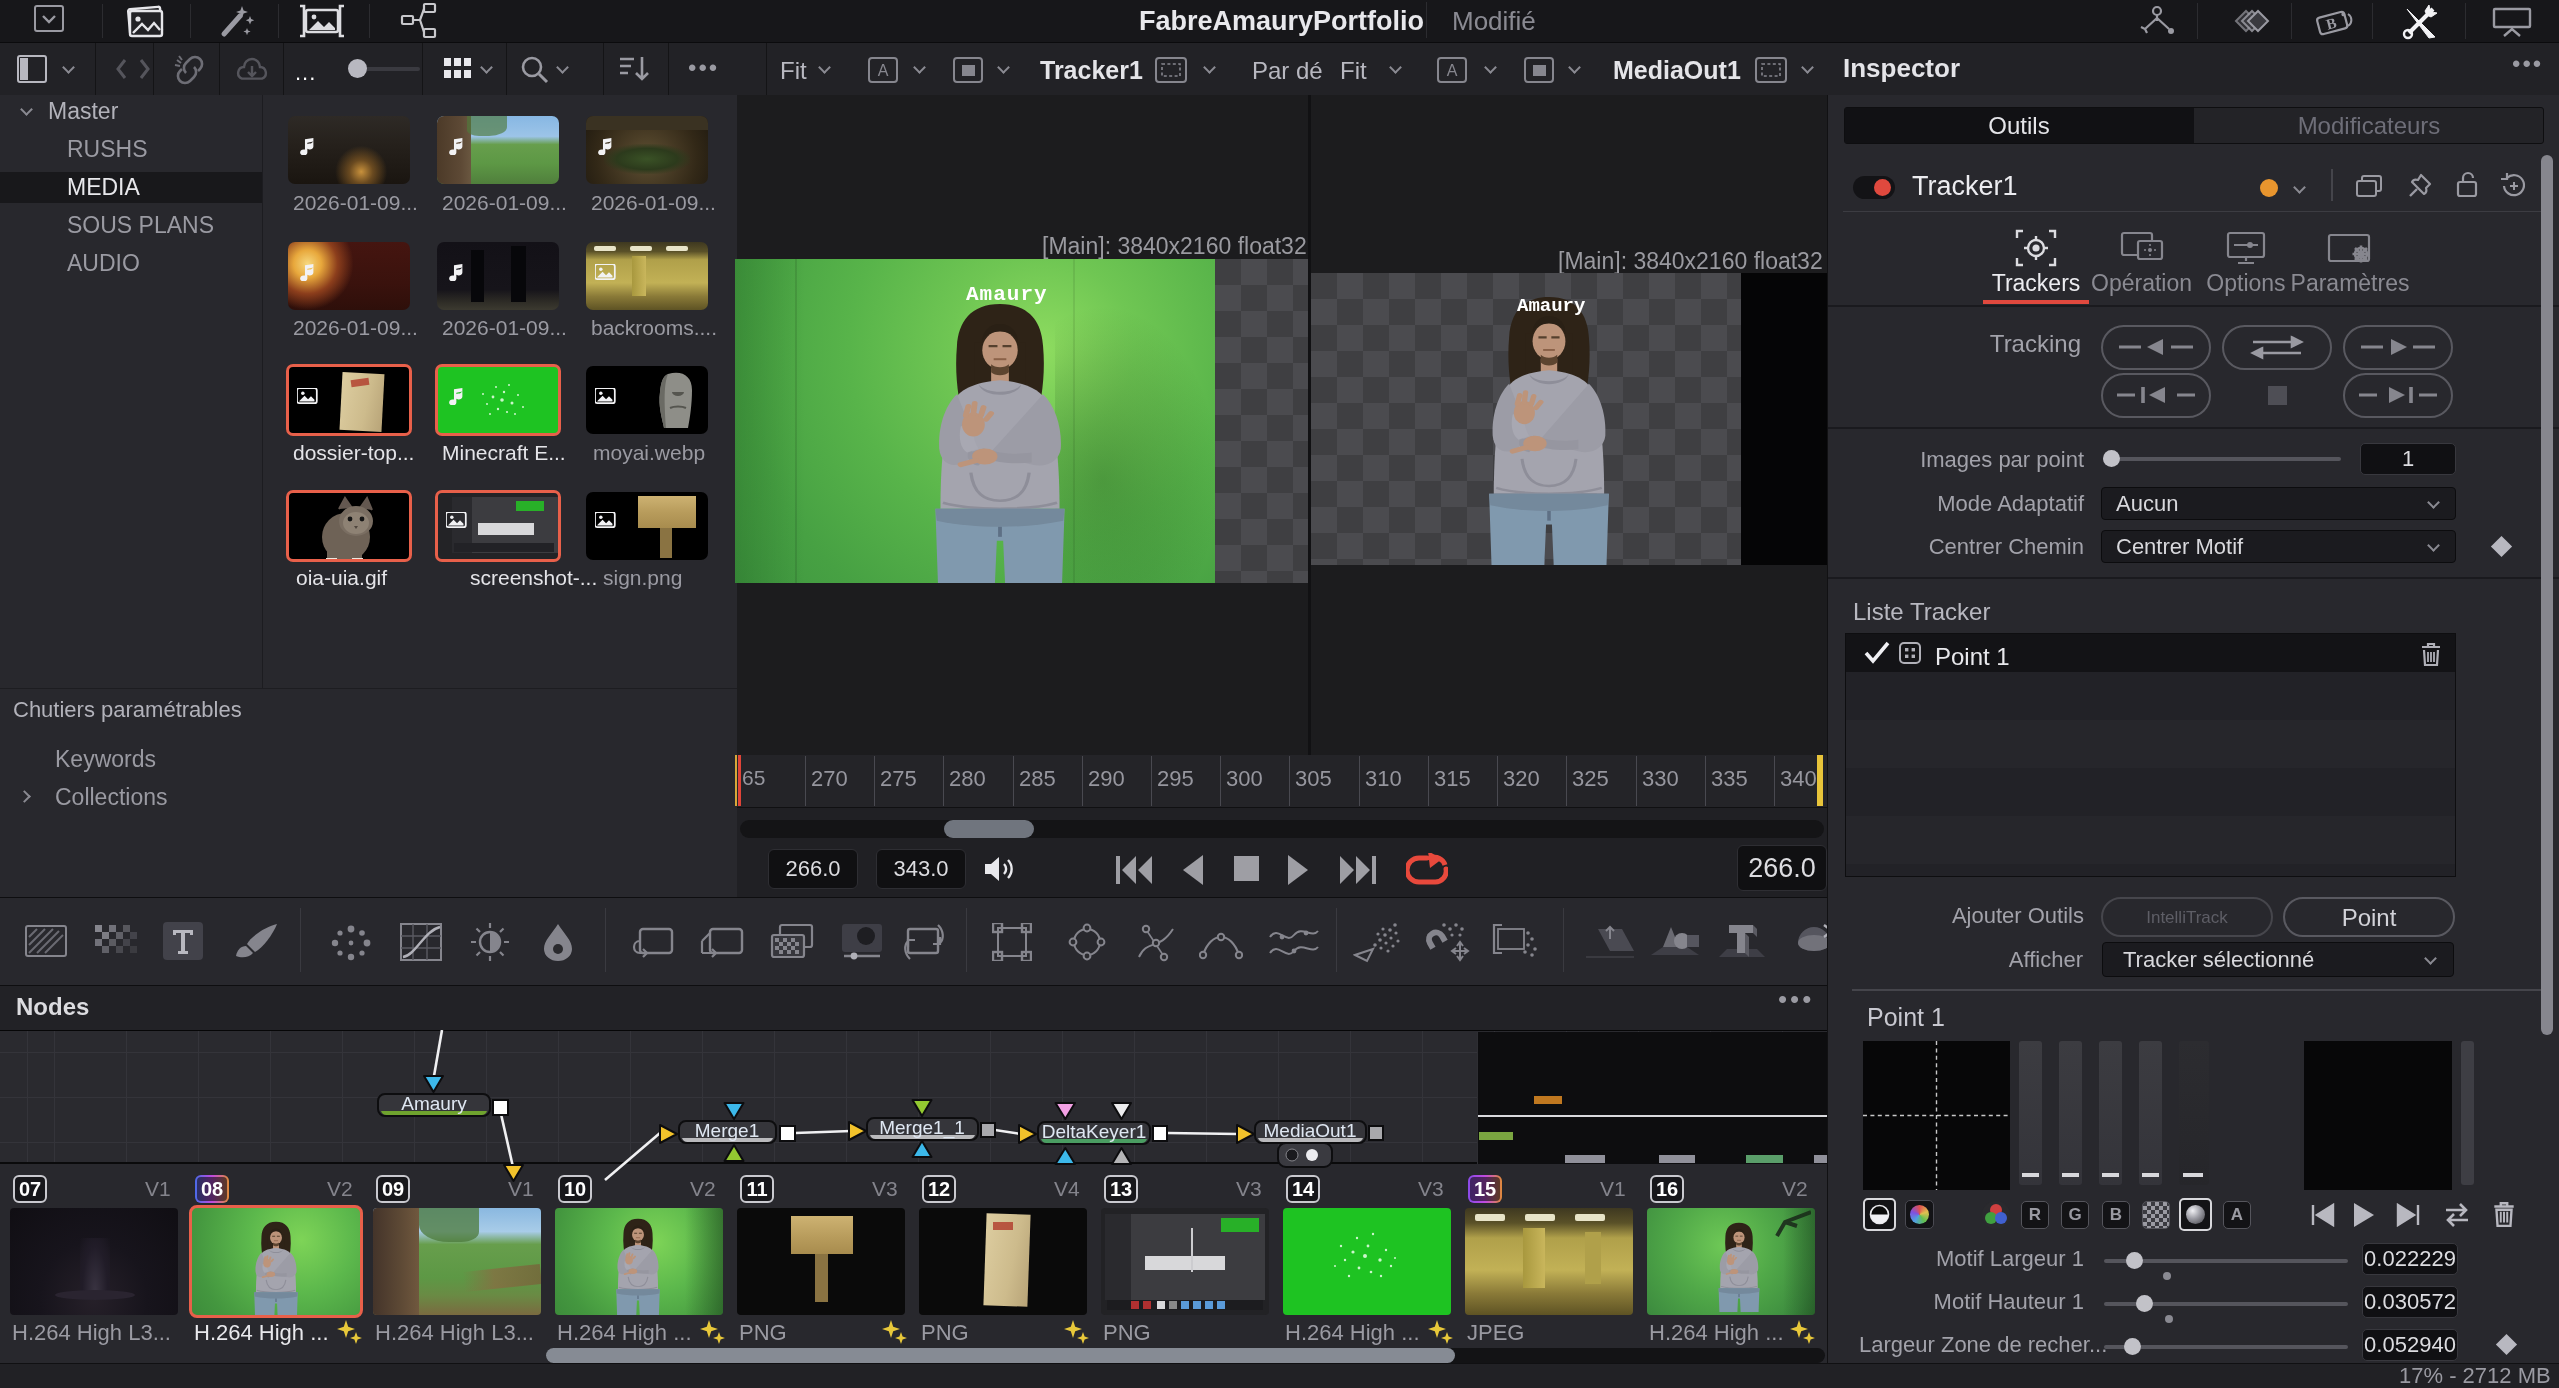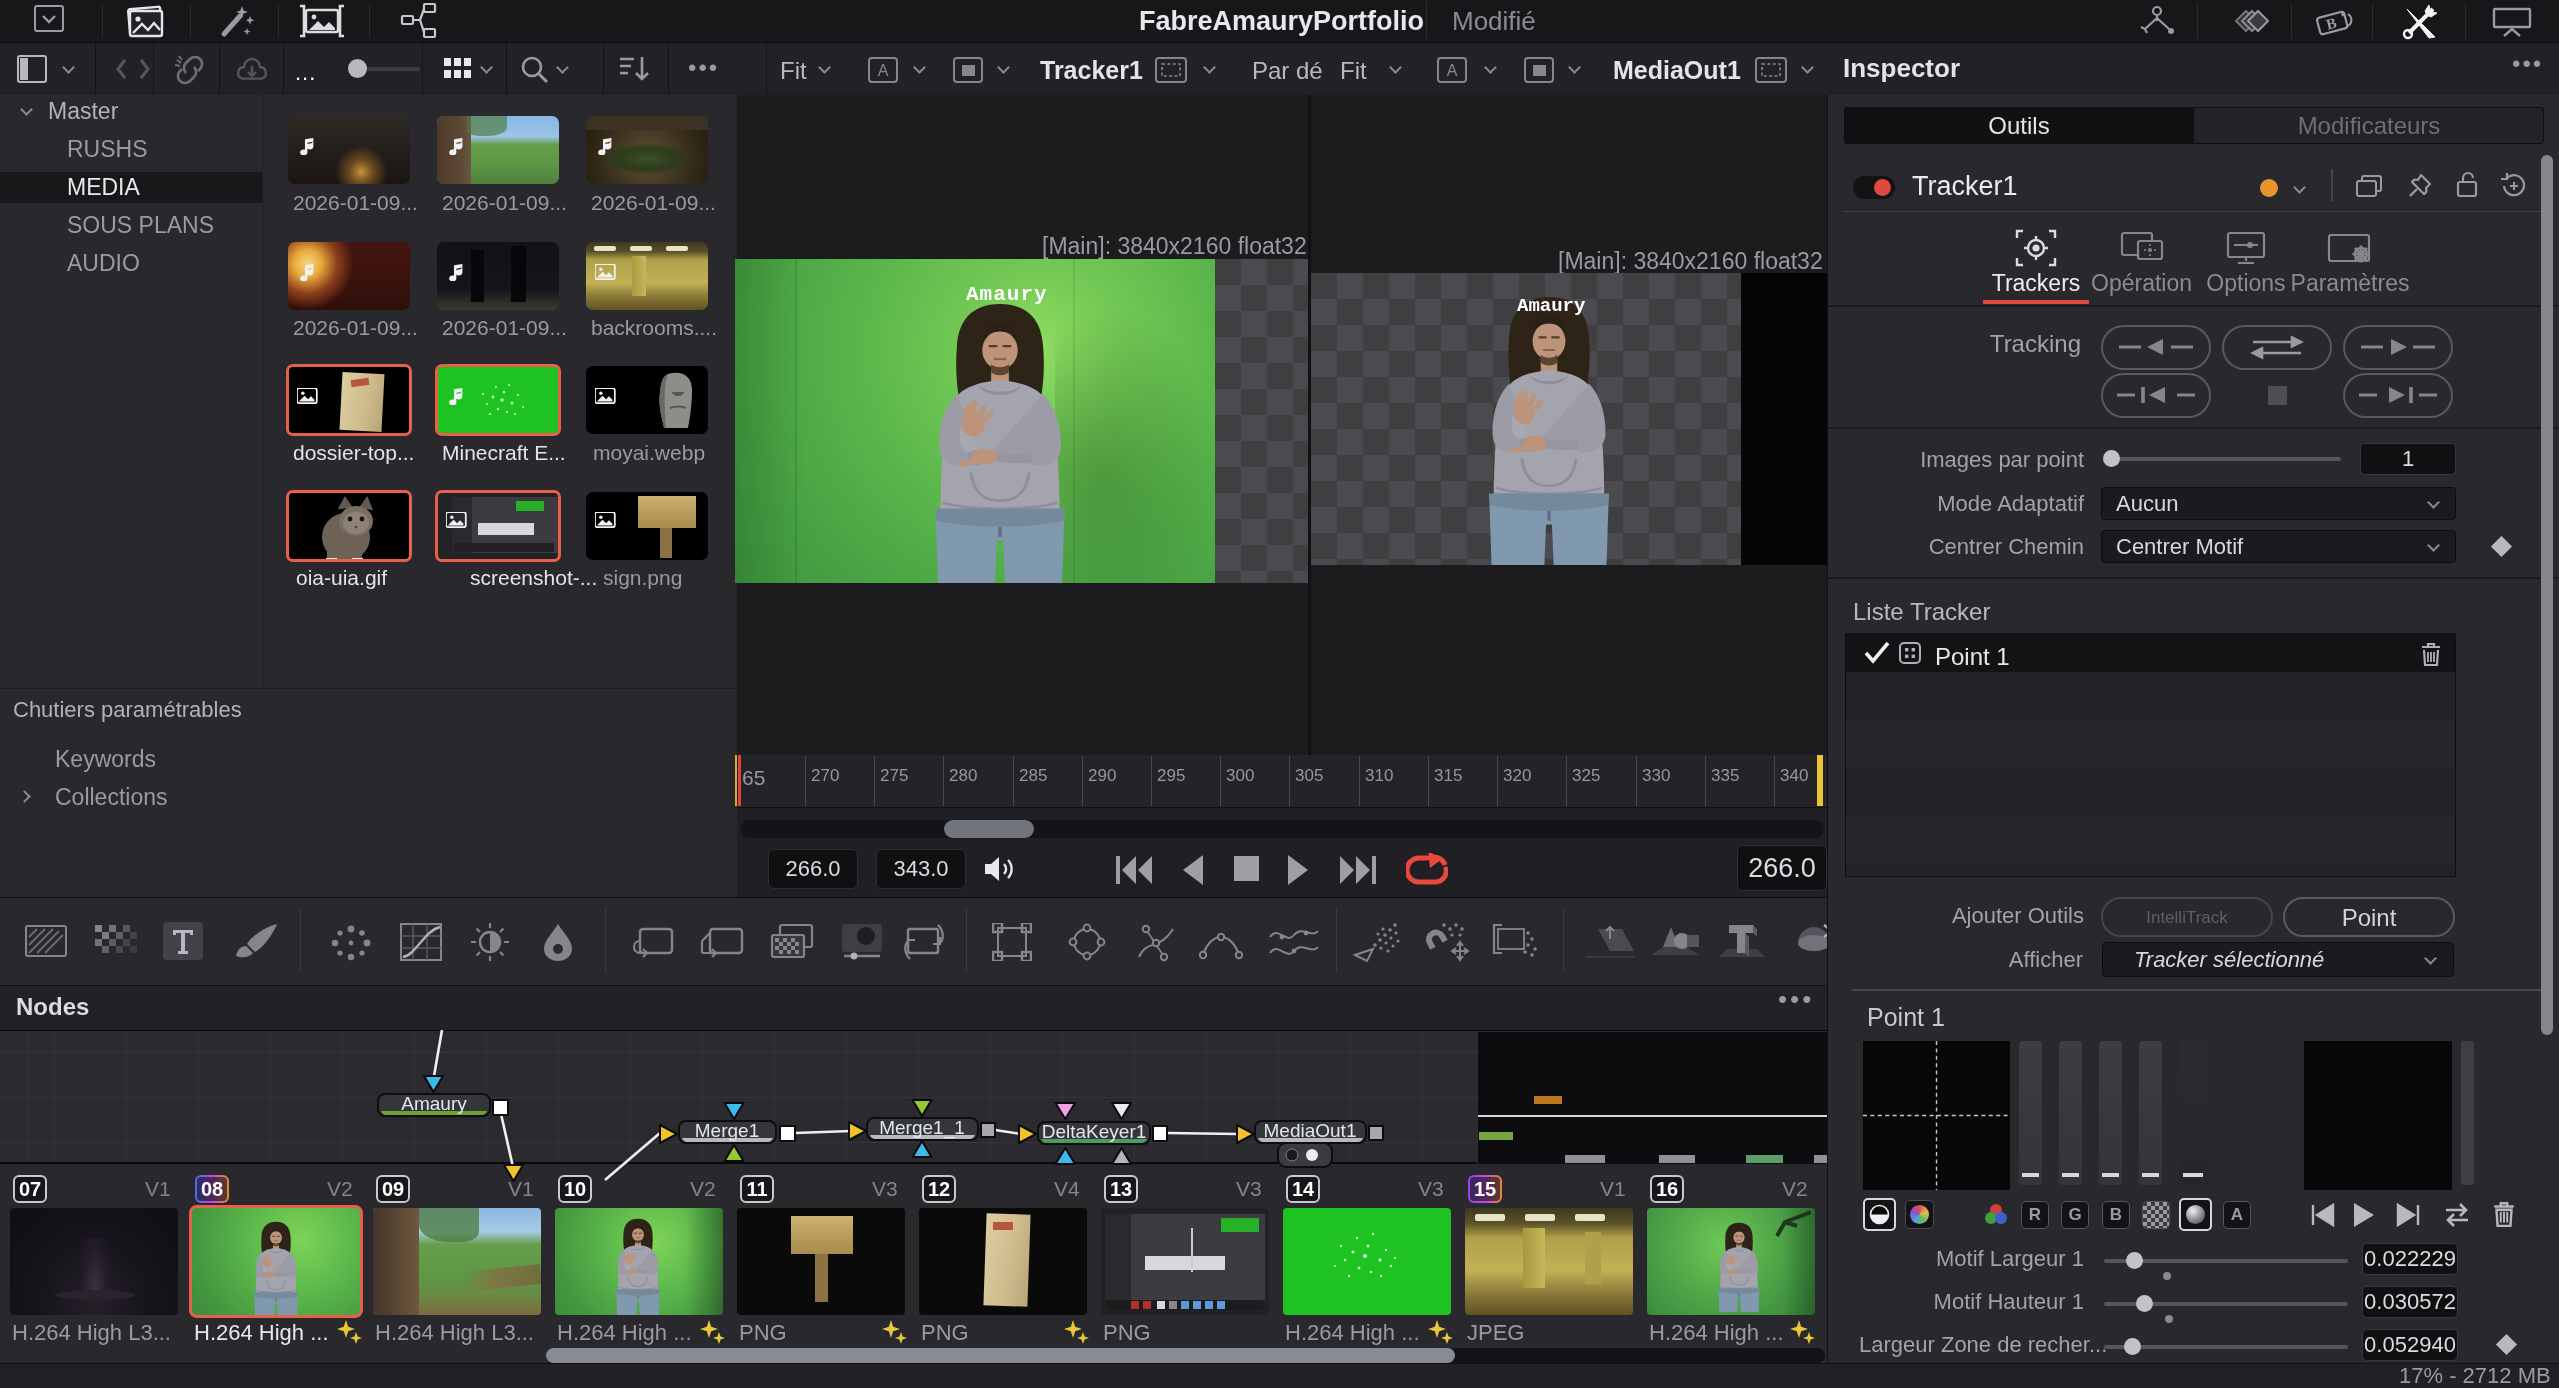--- a/index.html
+++ b/index.html
@@ -15,21 +15,21 @@
 .mini{position:absolute;border-radius:4px;background:#0a0a0a;overflow:hidden;}
 .numb{position:absolute;width:34px;height:28px;border:2px solid #c9c9cf;border-radius:6px;color:#fff;font-size:20px;font-weight:bold;text-align:center;line-height:25px;background:rgba(10,10,12,.55);}
 .trk{position:absolute;font-size:21px;color:#84848c;}
 .clab{position:absolute;font-size:22px;color:#9a9aa2;white-space:nowrap;text-align:center;}
 .ibox{position:absolute;background:#101012;border:1px solid #2e2e33;border-radius:6px;color:#dcdce0;font-size:22px;text-align:center;}
 .pill{position:absolute;border:2px solid #595960;border-radius:23px;}
 .ddown{position:absolute;background:#1b1b1f;border:1px solid #0c0c0e;border-radius:4px;color:#d8d8dc;font-size:22px;}
 .lab-r{position:absolute;font-size:22px;color:#a2a2aa;text-align:right;white-space:nowrap;}
 .sldr{position:absolute;height:4px;background:#55555c;border-radius:2px;}
 .tick{top:756px;width:1px;height:50px;background:#494950;}
-.tlb{top:766px;font-size:17px;color:#96969e;}
+.tlb{top:766px;font-size:22px;color:#96969e;}
 .bsq{width:28px;height:28px;border:1px solid #55555c;border-radius:5px;background:#131316;color:#9a9aa2;font-size:17px;font-weight:bold;text-align:center;line-height:26px;}
 .sldot{position:absolute;width:17px;height:17px;border-radius:50%;background:#c2c2c8;}
 .valbox{position:absolute;background:#101013;border:1px solid #38383e;border-radius:5px;color:#dcdce0;font-size:22px;text-align:center;}
 svg{display:block;}
 </style></head>
 <body>
 <div id="app">
 
 <div class="abs" style="left:0;top:0;width:2559px;height:42px;background:#17171a;"></div>
 <div id="topicons">
@@ -1061,21 +1061,21 @@
       </svg>
 
   <div class="lab-r" style="left:1884px;top:903px;width:200px;">Ajouter Outils</div>
   <div class="pill" style="left:2101px;top:897px;width:172px;height:40px;border-color:#46464c;">
         <div style="text-align:center;font-size:17px;color:#5e5e66;line-height:37px;">IntelliTrack</div>
       </div>
   <div class="pill" style="left:2283px;top:897px;width:172px;height:40px;">
         <div style="text-align:center;font-size:24px;color:#d2d2d8;line-height:37px;">Point</div>
       </div>
   <div class="lab-r" style="left:1933px;top:947px;width:150px;">Afficher</div>
-  <div class="ddown" style="left:2102px;top:942px;width:352px;height:35px;"><span style="margin-left:31px;line-height:33px;font-style:italic;">Tracker sélectionné</span></div>
+  <div class="ddown" style="left:2102px;top:942px;width:352px;height:35px;"><span style="margin-left:20px;line-height:33px;">Tracker sélectionné</span></div>
   <span class="chev" style="position:absolute;left:2426px;top:954px;"></span>
   <div class="abs" style="left:1852px;top:989px;width:690px;height:2px;background:#45454b;"></div>
 
   <div class="abs" style="left:1867px;top:1003px;font-size:25px;color:#c8c8d0;">Point 1</div>
   <div class="abs" style="left:1863px;top:1041px;width:147px;height:149px;background:#070708;">
     <svg width="147" height="149">
           <g stroke="#c8c8c8" stroke-width="1.4" stroke-dasharray="4 3.4">
             <path d="M73.5 0 L73.5 149"></path>
             <path d="M0 74.5 L147 74.5"></path>
           </g>

